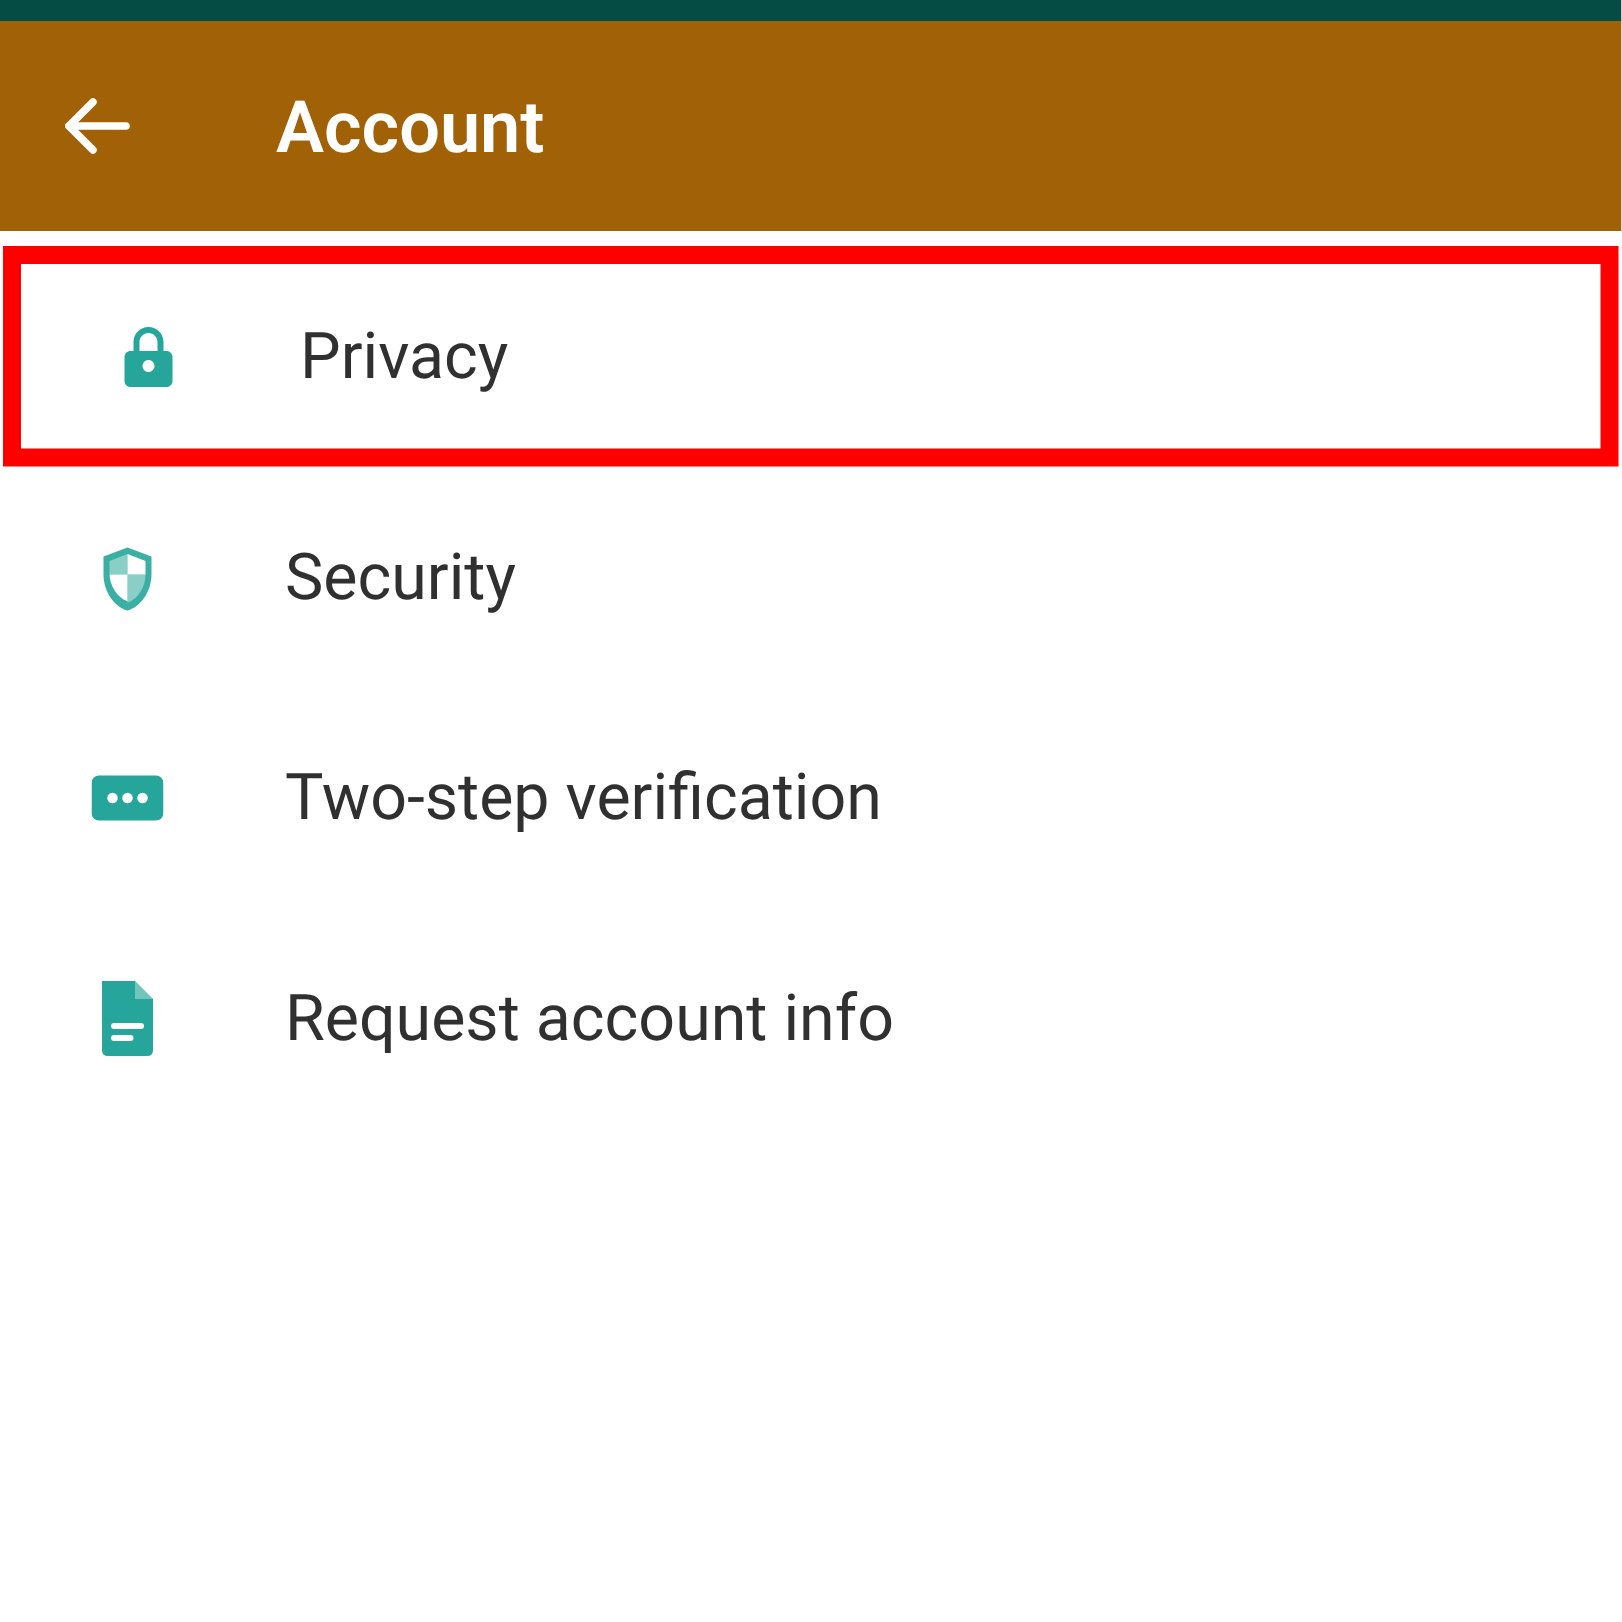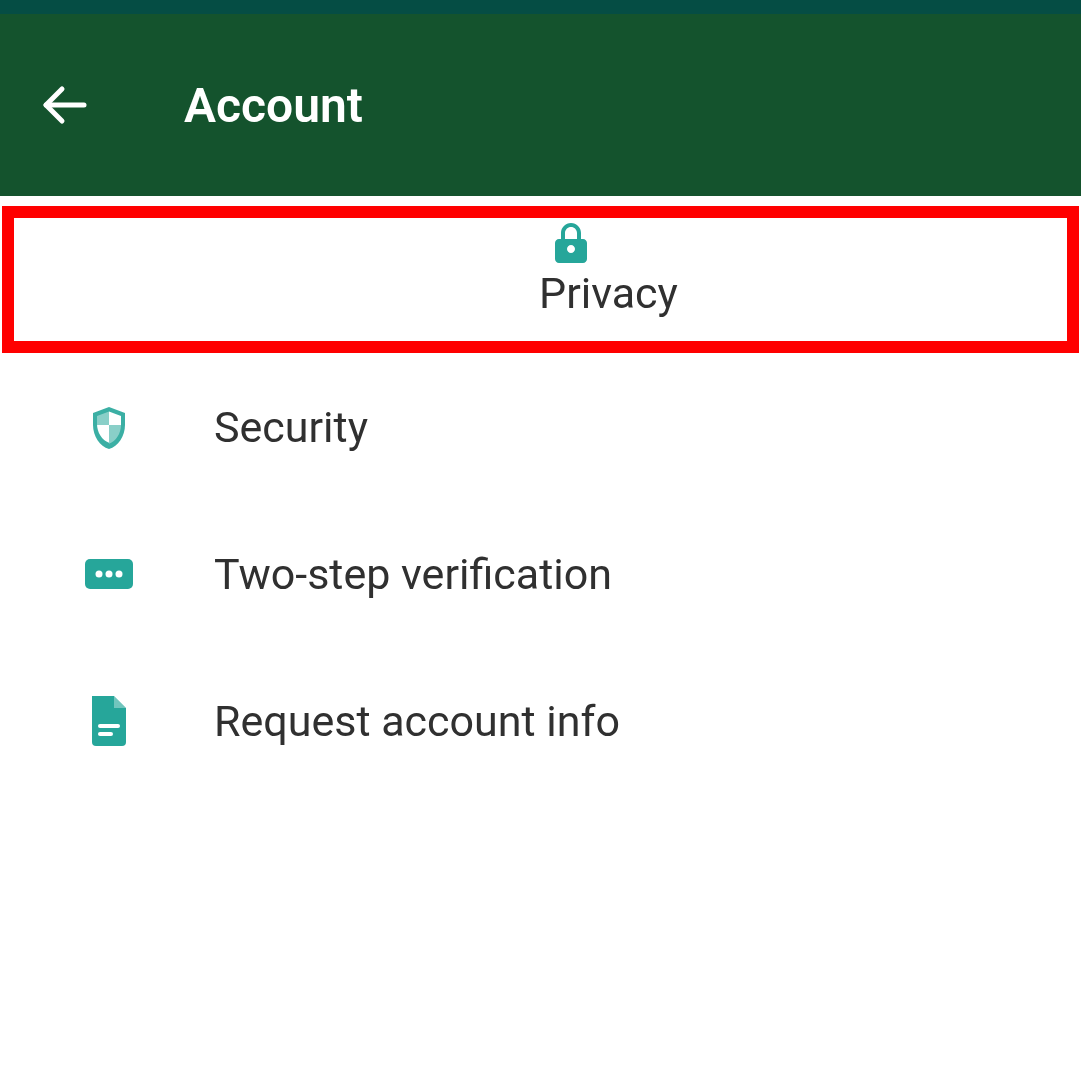--- a/index.html
+++ b/index.html
@@ -12,22 +12,22 @@
       height: 1081px;
       font-family: -apple-system, BlinkMacSystemFont, 'Segoe UI', Roboto, Helvetica, Arial, sans-serif;
       background: #ffffff;
       overflow: hidden;
     }
     .status-bar {
       height: 14px;
       background: #054d44;
     }
     .header {
-      background: #14532d;
-      height: 182px;
+      background: #a16207;
+      height: 140px;
       display: flex;
       align-items: center;
       padding-left: 40px;
     }
     .back-arrow {
       color: #ffffff;
       width: 48px;
       height: 48px;
       display: flex;
       align-items: center;
@@ -40,29 +40,28 @@
       font-weight: 600;
       margin-left: 96px;
     }
     .list-container {
       padding-top: 10px;
     }
     .list-item {
       height: 147px;
       display: flex;
       align-items: center;
-      padding-left: 84px;
+      padding-left: 60px;
       cursor: pointer;
       position: relative;
     }
     .list-item.highlighted {
       border: 12px solid #ff0000;
       margin: 0 2px;
       padding-left: 60px;
-      flex-direction: column;
     }
     .list-item.highlighted .icon-wrapper {
       margin-left: 0;
     }
     .icon-wrapper {
       width: 50px;
       height: 50px;
       display: flex;
       align-items: center;
       justify-content: center;

